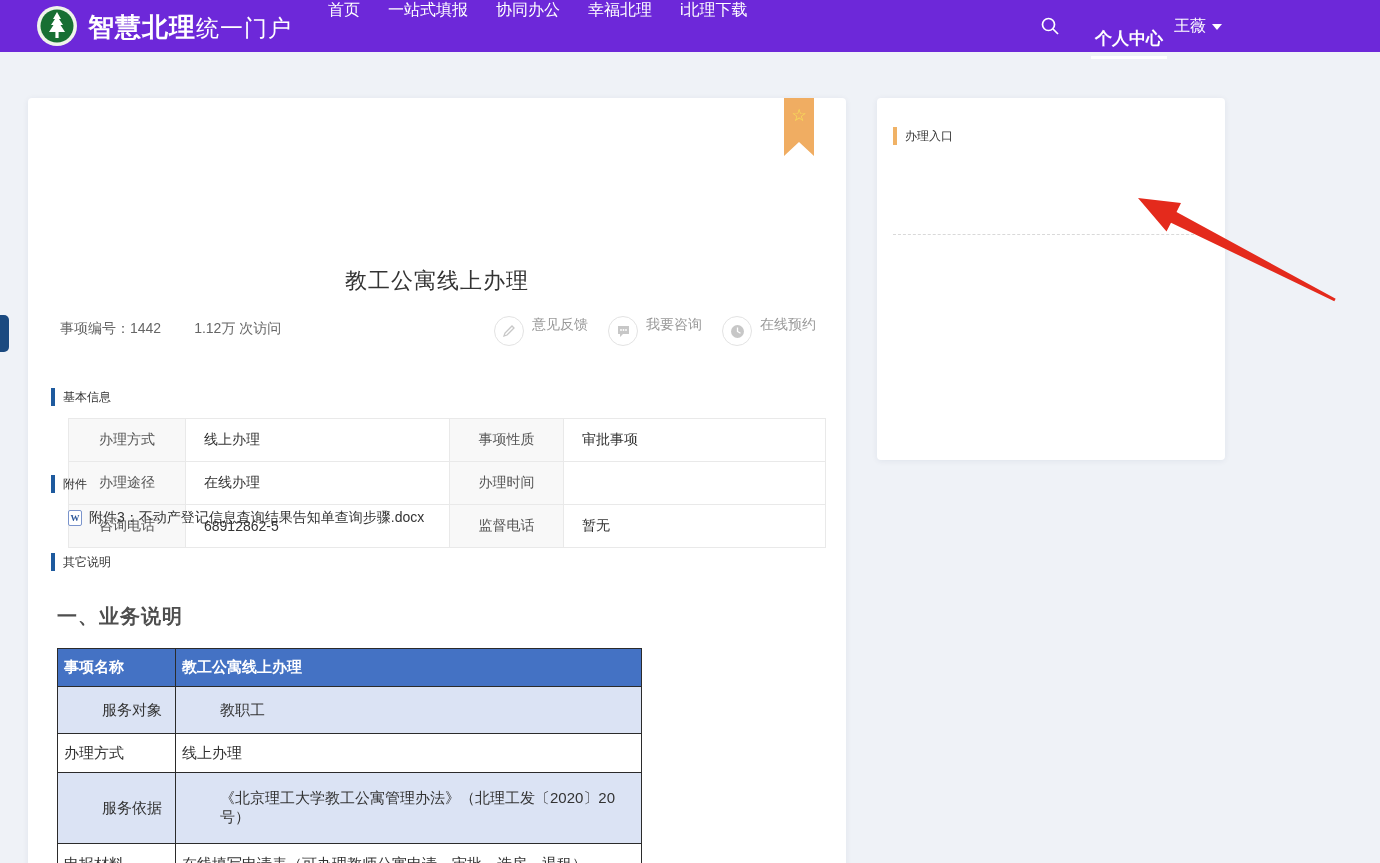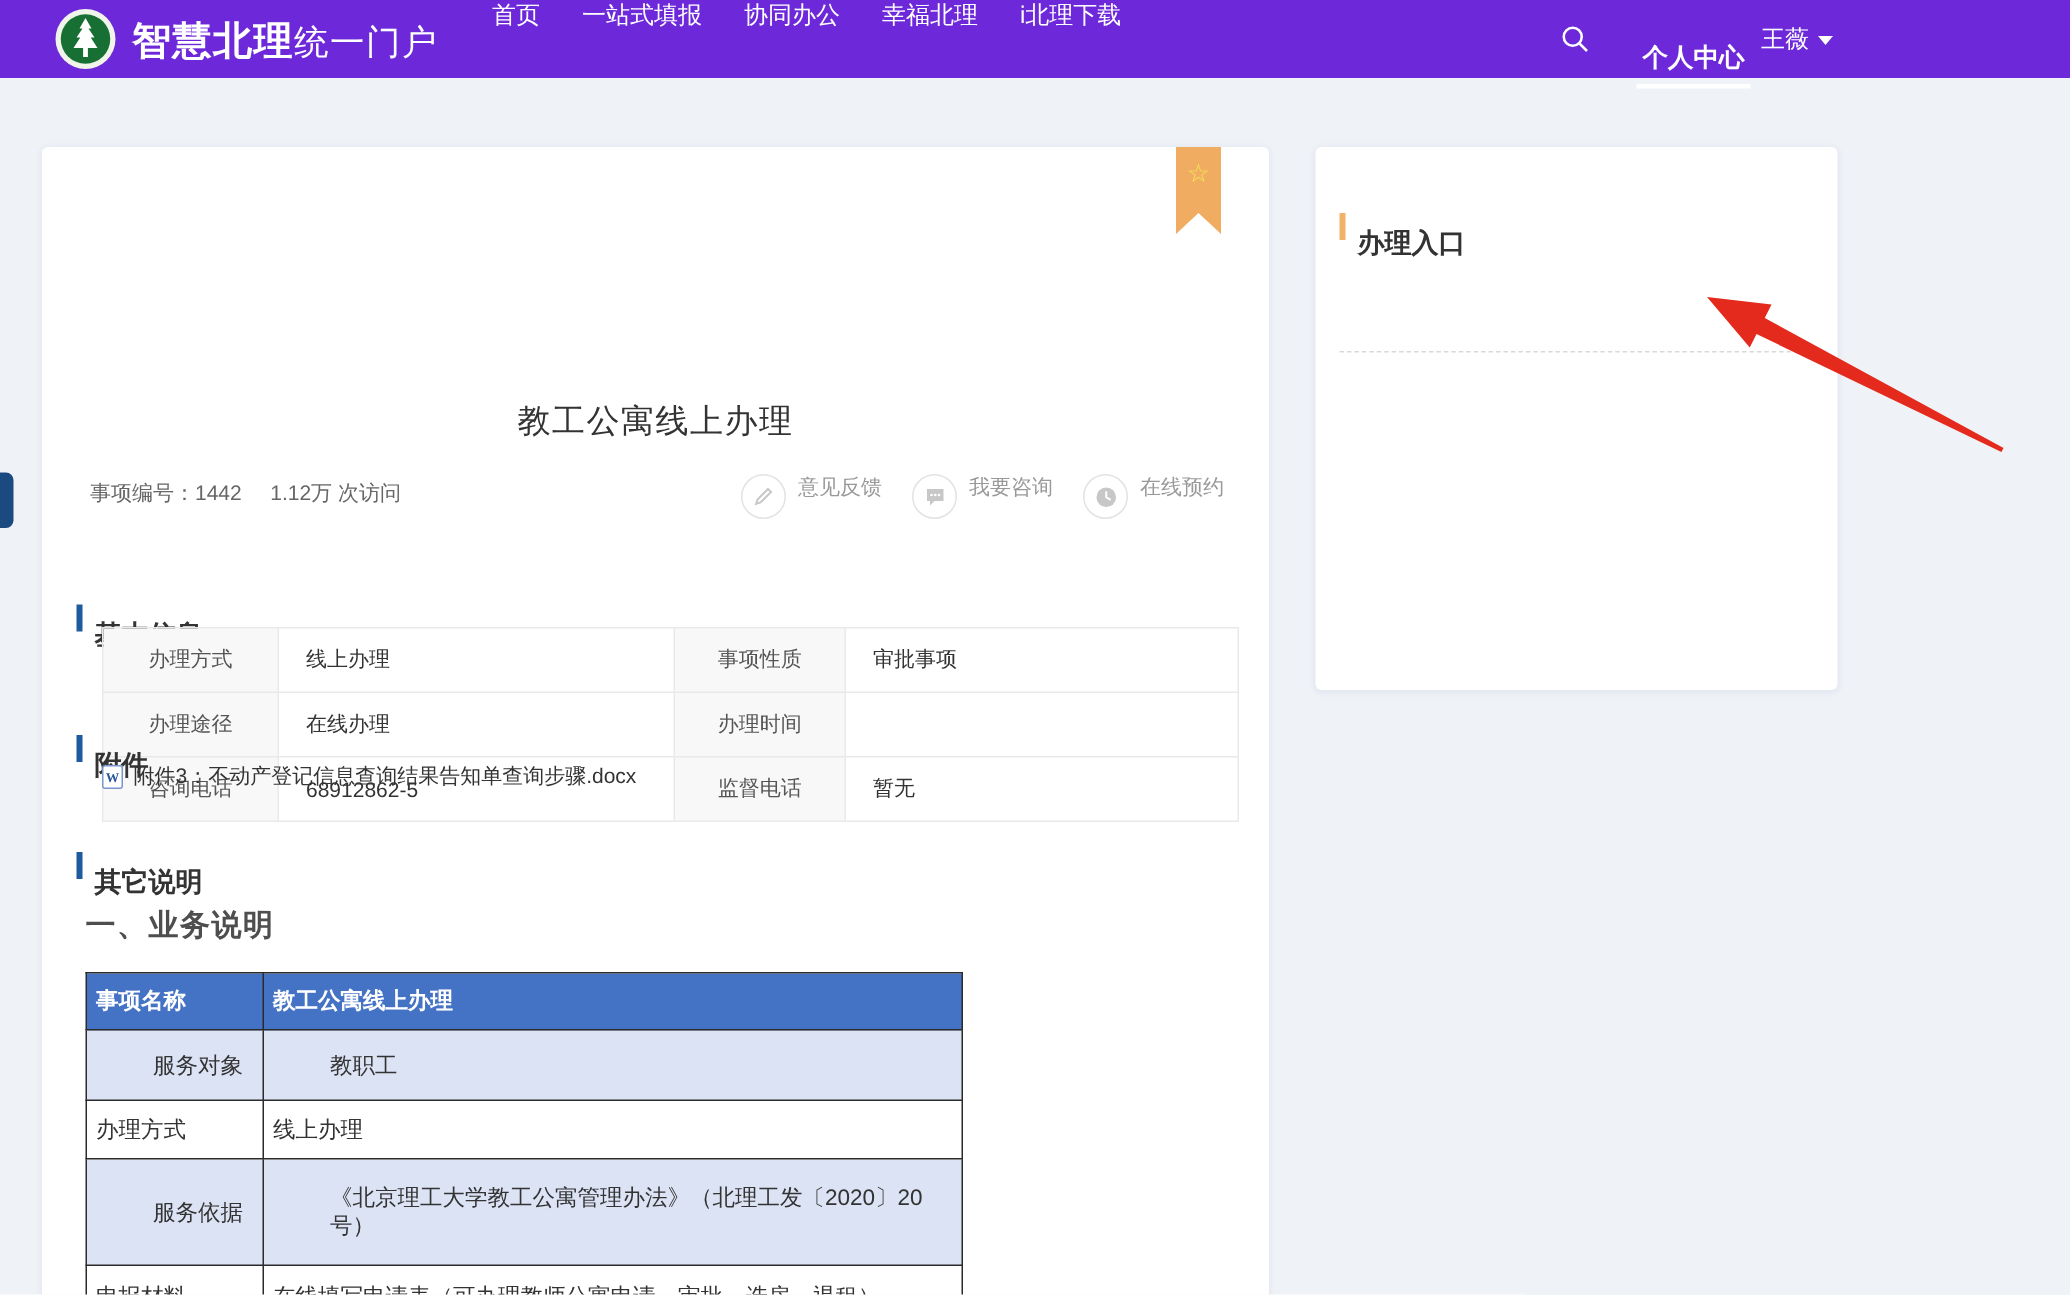--- a/index.html
+++ b/index.html
@@ -49,31 +49,31 @@
   .ribbon {
     position:absolute; right:32px; top:0; width:30px; height:58px;
     background:#f0ad62;
     clip-path:polygon(0 0,100% 0,100% 100%,50% 76%,0 100%);
     text-align:center; cursor:pointer;
   }
   .ribbon .star { color:#f7e457; font-size:17px; line-height:1; display:inline-block; margin-top:9px; }
 
   
   .detail-title { position:absolute; left:0; top:168px; width:100%; text-align:center; font-size:22px; font-weight:500; color:#333; letter-spacing:1px; }
-  .meta-row { position:absolute; left:32px; top:222px; font-size:14px; color:#666; display:flex; gap:19px; }
+  .meta-row { position:absolute; left:32px; top:222px; font-size:14px; color:#666; display:flex; gap:33px; }
   .actions { position:absolute; right:30px; top:218px; display:flex; gap:20px; }
   .action { display:flex; align-items:flex-start; gap:8px; cursor:pointer; }
   .action-circle { width:30px; height:30px; border-radius:50%; border:1px solid #e3e3e3; background:#fff; display:flex; align-items:center; justify-content:center; }
   .action-label { font-size:14px; color:#999; }
 
   
   .sec-head { position:absolute; display:flex; align-items:center; }
   .sec-bar { width:4px; height:18px; background:#1e5a9e; margin-right:8px; }
   .sec-bar.orange { background:#f0b266; }
-  .sec-title { font-size:18px; font-weight:bold; color:#333;margin-top:23px; }
+  .sec-title { font-size:12px; font-weight:normal; color:#333; }
 
   
   .binfo-table {
     position:absolute; left:40px; top:222px; width:757px;
     border-collapse:collapse; table-layout:fixed;
   }
   .binfo-table td { border:1px solid #e9e9e9; height:43px; font-size:14px; }
   .binfo-table td.lbl { background:#f8f8f8; color:#555; text-align:center; }
   .binfo-table td.val { color:#333; padding-left:18px; }
 

